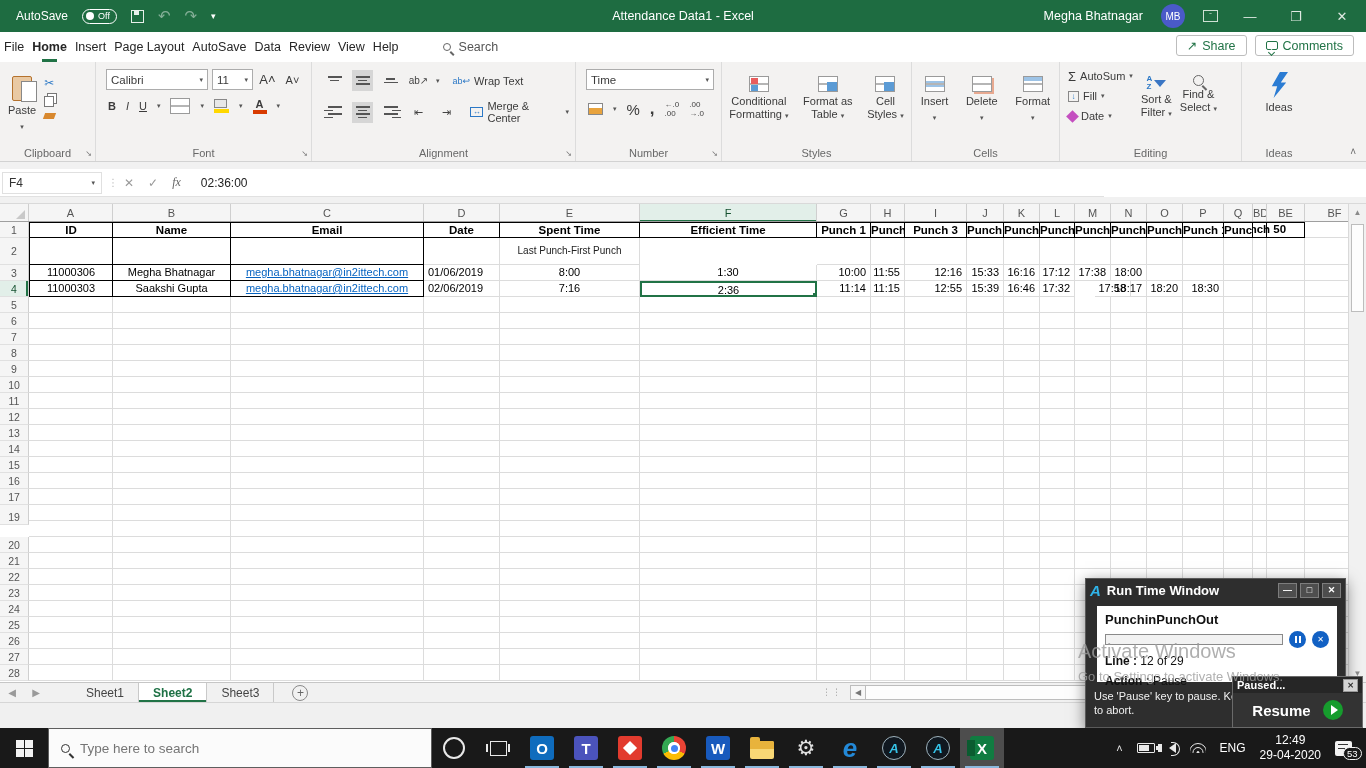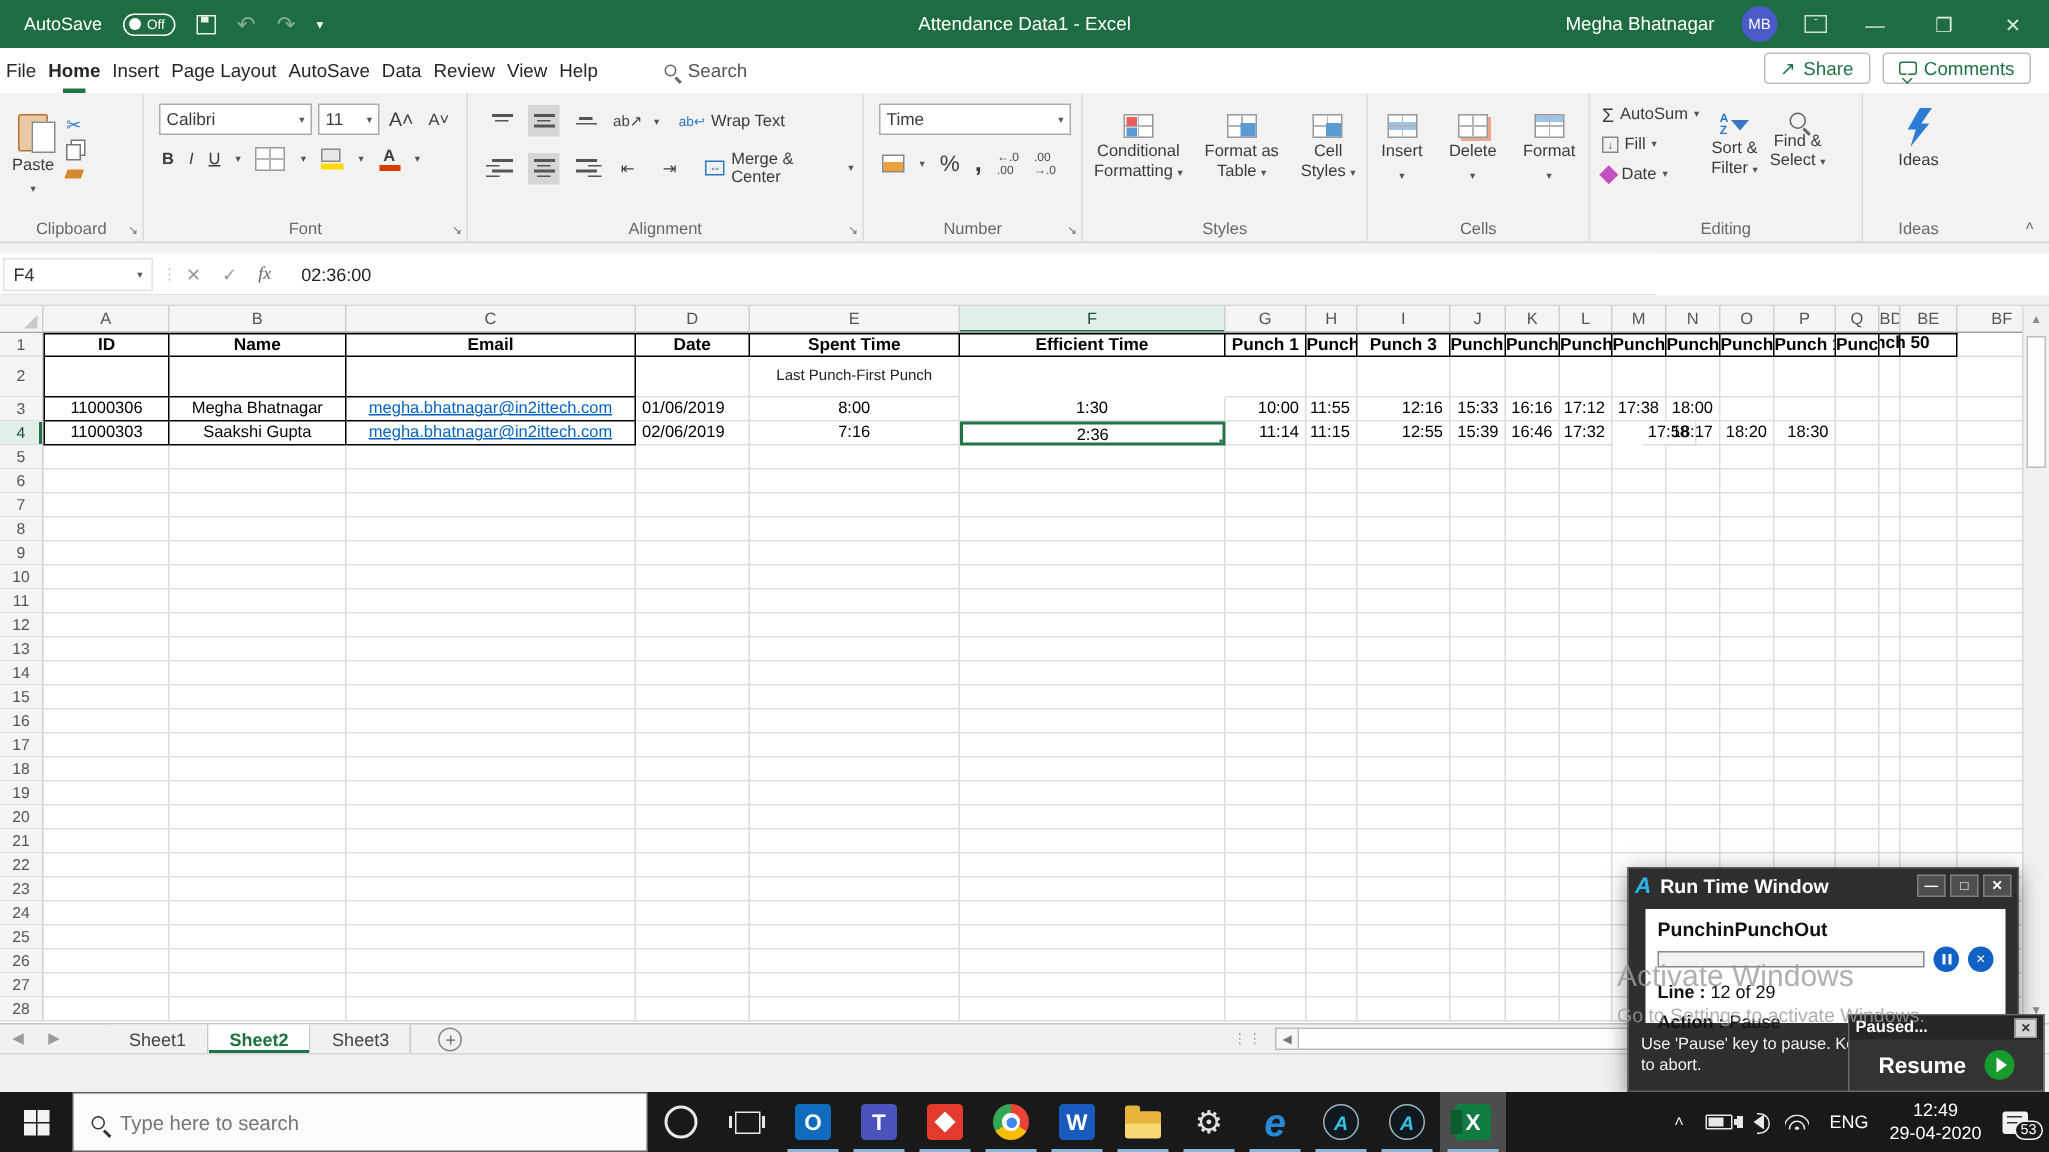--- a/index.html
+++ b/index.html
@@ -857,21 +857,21 @@
       <div class="cell" style="left: 1004px; top: 283px; width: 36px; height: 16px; line-height: 15px;"></div>
       <div class="cell" style="left: 1040px; top: 283px; width: 35px; height: 16px; line-height: 15px;"></div>
       <div class="cell" style="left: 1075px; top: 283px; width: 36px; height: 16px; line-height: 15px;"></div>
       <div class="cell" style="left: 1111px; top: 283px; width: 36px; height: 16px; line-height: 15px;"></div>
       <div class="cell" style="left: 1147px; top: 283px; width: 36px; height: 16px; line-height: 15px;"></div>
       <div class="cell" style="left: 1183px; top: 283px; width: 41px; height: 16px; line-height: 15px;"></div>
       <div class="cell" style="left: 1224px; top: 283px; width: 29px; height: 16px; line-height: 15px;"></div>
       <div class="cell" style="left: 1253px; top: 283px; width: 14px; height: 16px; line-height: 15px;"></div>
       <div class="cell" style="left: 1267px; top: 283px; width: 38px; height: 16px; line-height: 15px;"></div>
       <div class="cell" style="left: 1305px; top: 283px; width: 60px; height: 16px; line-height: 15px;"></div>
-      <div class="rowhdr" style="top: 299px; height: 16px; line-height: 16px;">19</div>
+      <div class="rowhdr" style="top: 287px; height: 16px; line-height: 16px;">19</div>
       <div class="cell" style="left: 29px; top: 299px; width: 84px; height: 16px; line-height: 15px;"></div>
       <div class="cell" style="left: 113px; top: 299px; width: 118px; height: 16px; line-height: 15px;"></div>
       <div class="cell" style="left: 231px; top: 299px; width: 193px; height: 16px; line-height: 15px;"></div>
       <div class="cell" style="left: 424px; top: 299px; width: 76px; height: 16px; line-height: 15px;"></div>
       <div class="cell" style="left: 500px; top: 299px; width: 140px; height: 16px; line-height: 15px;"></div>
       <div class="cell" style="left: 640px; top: 299px; width: 177px; height: 16px; line-height: 15px;"></div>
       <div class="cell" style="left: 817px; top: 299px; width: 54px; height: 16px; line-height: 15px;"></div>
       <div class="cell" style="left: 871px; top: 299px; width: 34px; height: 16px; line-height: 15px;"></div>
       <div class="cell" style="left: 905px; top: 299px; width: 62px; height: 16px; line-height: 15px;"></div>
       <div class="cell" style="left: 967px; top: 299px; width: 37px; height: 16px; line-height: 15px;"></div>

